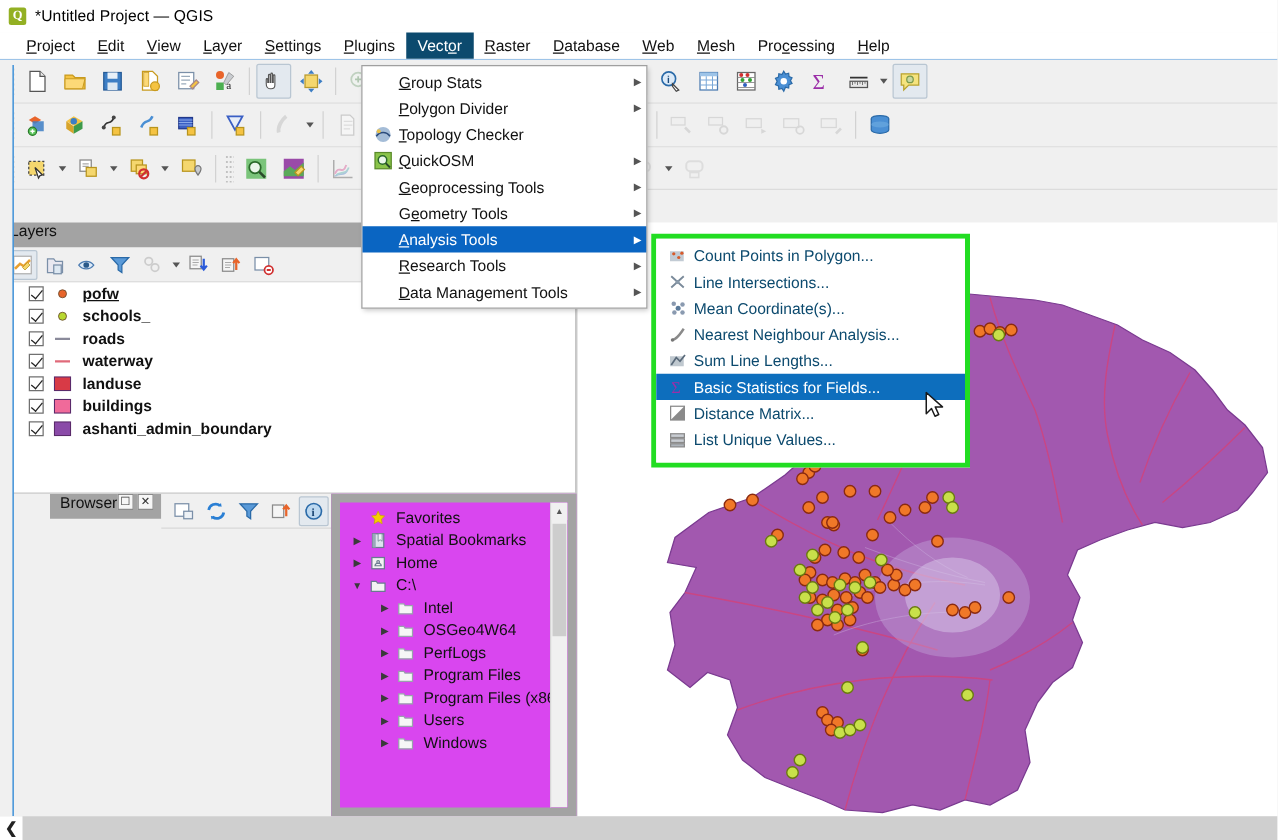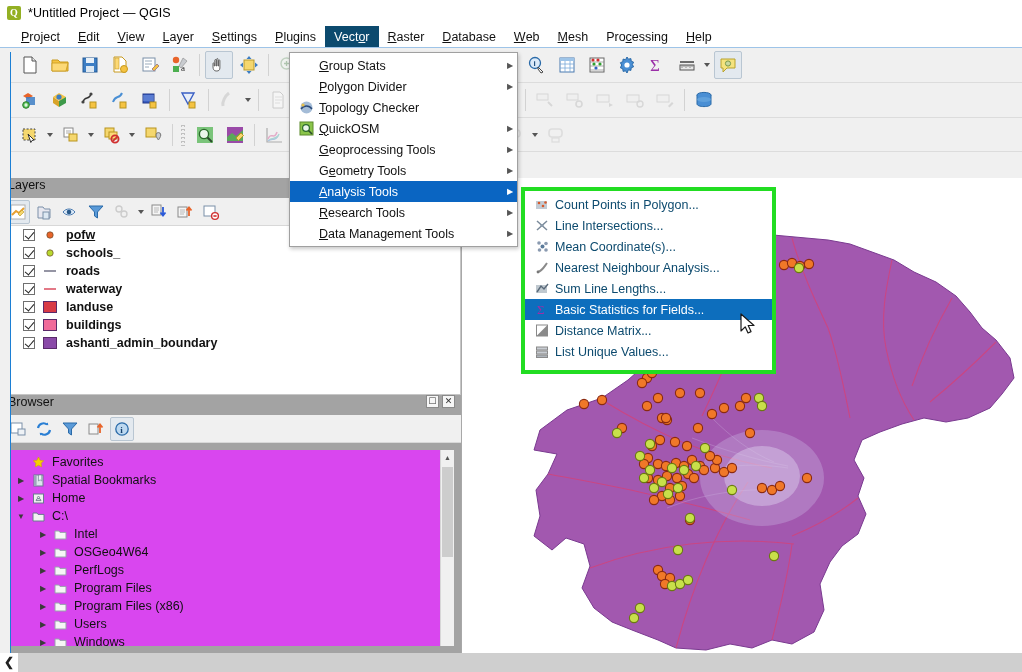--- a/index.html
+++ b/index.html
@@ -117,21 +117,21 @@
   .chk::after {
     content:""; position:absolute; left:3px; top:0px; width:4px; height:8px;
     border:solid #222; border-width:0 1.6px 1.6px 0; transform:rotate(40deg);
   }
   .swatch { width:14px; height:12px; margin-right:9px; flex:none; display:flex;
             align-items:center; justify-content:center; }
   .layer-name { font-weight:bold; color:#111; }
   .layer-name.link { text-decoration:underline; }
 
   
-  .browser-wrap { height:258px; display:flex; flex-direction:column; }
+  .browser-wrap { height:258px; display:flex; flex-direction:row;padding-left:40px; }
   .browser-body {
     flex:1; background:#d946ef; border:7px solid #a3a3a3; position:relative; overflow:hidden;
   }
   .btree { padding-top:3px; }
   .brow { height:18px; display:flex; align-items:center; font-size:12.5px; color:#111; }
   .arrow {
     width:16px; text-align:center; color:#3a3a3a; font-size:8px; flex:none;
   }
   .arrow.open::before { content:"▼"; }
   .arrow.closed::before { content:"▶"; }

